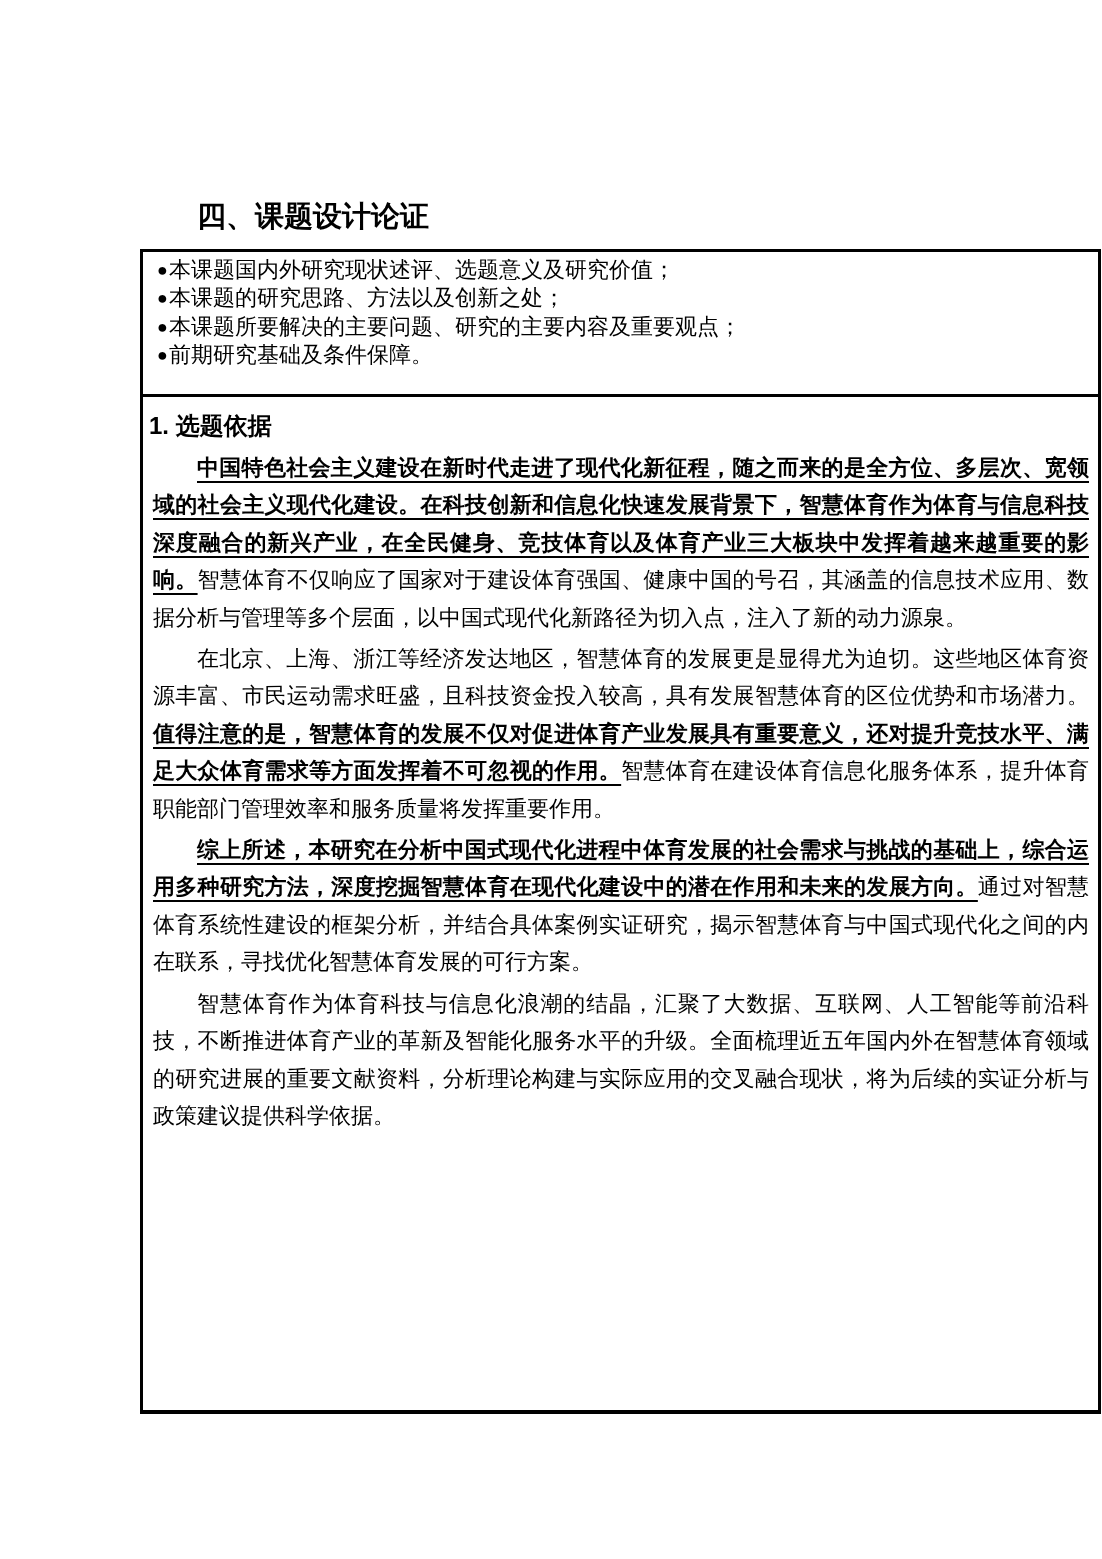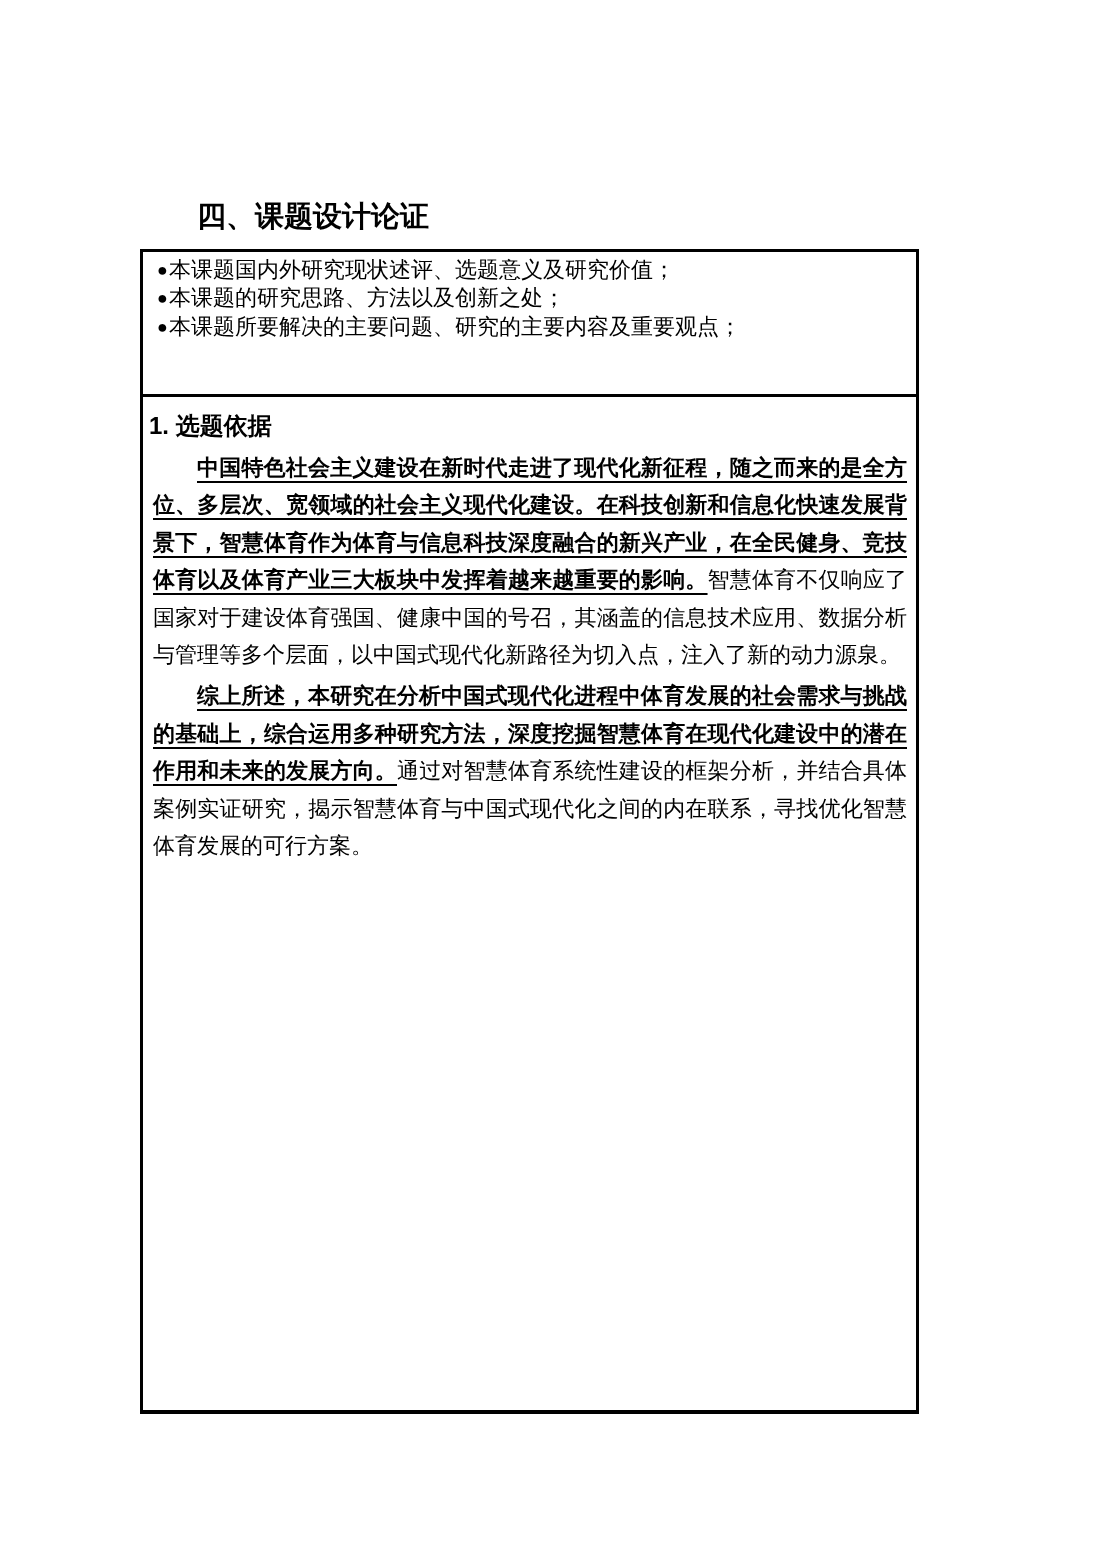--- a/index.html
+++ b/index.html
@@ -9,21 +9,21 @@
   }
   body {
     width: 1102px;
     height: 1559px;
     position: relative;
     font-family: "Liberation Serif", serif;
     color: #000000;
   }
   .doc {
     margin-left: 140px;
-    width: 779px;
+    width: 961px;
   }
   .page-title {
     margin: 0 0 0 57px;
     padding-top: 200px;
     font-family: "Liberation Sans", sans-serif;
     font-weight: bold;
     font-size: 29px;
     line-height: 32px;
     color: #000000;
   }
@@ -95,21 +95,26 @@
   <div class="instructions-box">
     <div class="bullet-line">
       <span class="bullet-glyph">●</span><span>本课题国内外研究现状述评、选题意义及研究价值；</span>
     </div>
     <div class="bullet-line">
       <span class="bullet-glyph">●</span><span>本课题的研究思路、方法以及创新之处；</span>
     </div>
     <div class="bullet-line">
       <span class="bullet-glyph">●</span><span>本课题所要解决的主要问题、研究的主要内容及重要观点；</span>
     </div>
+    <div class="bullet-line">
+      <span class="bullet-glyph">●</span><span>前期研究基础及条件保障。</span>
+    </div>
   </div>
 
   <div class="content-box">
       <div class="c-heading">1. 选题依据</div>
       <p class="c-para"><span class="seg-em">中国特色社会主义建设在新时代走进了现代化新征程，随之而来的是全方位、多层次、宽领域的社会主义现代化建设。在科技创新和信息化快速发展背景下，智慧体育作为体育与信息科技深度融合的新兴产业，在全民健身、竞技体育以及体育产业三大板块中发挥着越来越重要的影响。</span><span class="seg">智慧体育不仅响应了国家对于建设体育强国、健康中国的号召，其涵盖的信息技术应用、数据分析与管理等多个层面，以中国式现代化新路径为切入点，注入了新的动力源泉。</span></p>
+      <p class="c-para"><span class="seg">在北京、上海、浙江等经济发达地区，智慧体育的发展更是显得尤为迫切。这些地区体育资源丰富、市民运动需求旺盛，且科技资金投入较高，具有发展智慧体育的区位优势和市场潜力。</span><span class="seg-em">值得注意的是，智慧体育的发展不仅对促进体育产业发展具有重要意义，还对提升竞技水平、满足大众体育需求等方面发挥着不可忽视的作用。</span><span class="seg">智慧体育在建设体育信息化服务体系，提升体育职能部门管理效率和服务质量将发挥重要作用。</span></p>
       <p class="c-para"><span class="seg-em">综上所述，本研究在分析中国式现代化进程中体育发展的社会需求与挑战的基础上，综合运用多种研究方法，深度挖掘智慧体育在现代化建设中的潜在作用和未来的发展方向。</span><span class="seg">通过对智慧体育系统性建设的框架分析，并结合具体案例实证研究，揭示智慧体育与中国式现代化之间的内在联系，寻找优化智慧体育发展的可行方案。</span></p>
+      <p class="c-para"><span class="seg">智慧体育作为体育科技与信息化浪潮的结晶，汇聚了大数据、互联网、人工智能等前沿科技，不断推进体育产业的革新及智能化服务水平的升级。全面梳理近五年国内外在智慧体育领域的研究进展的重要文献资料，分析理论构建与实际应用的交叉融合现状，将为后续的实证分析与政策建议提供科学依据。</span></p>
     </div>
 
 </div>
 
 </body></html>

